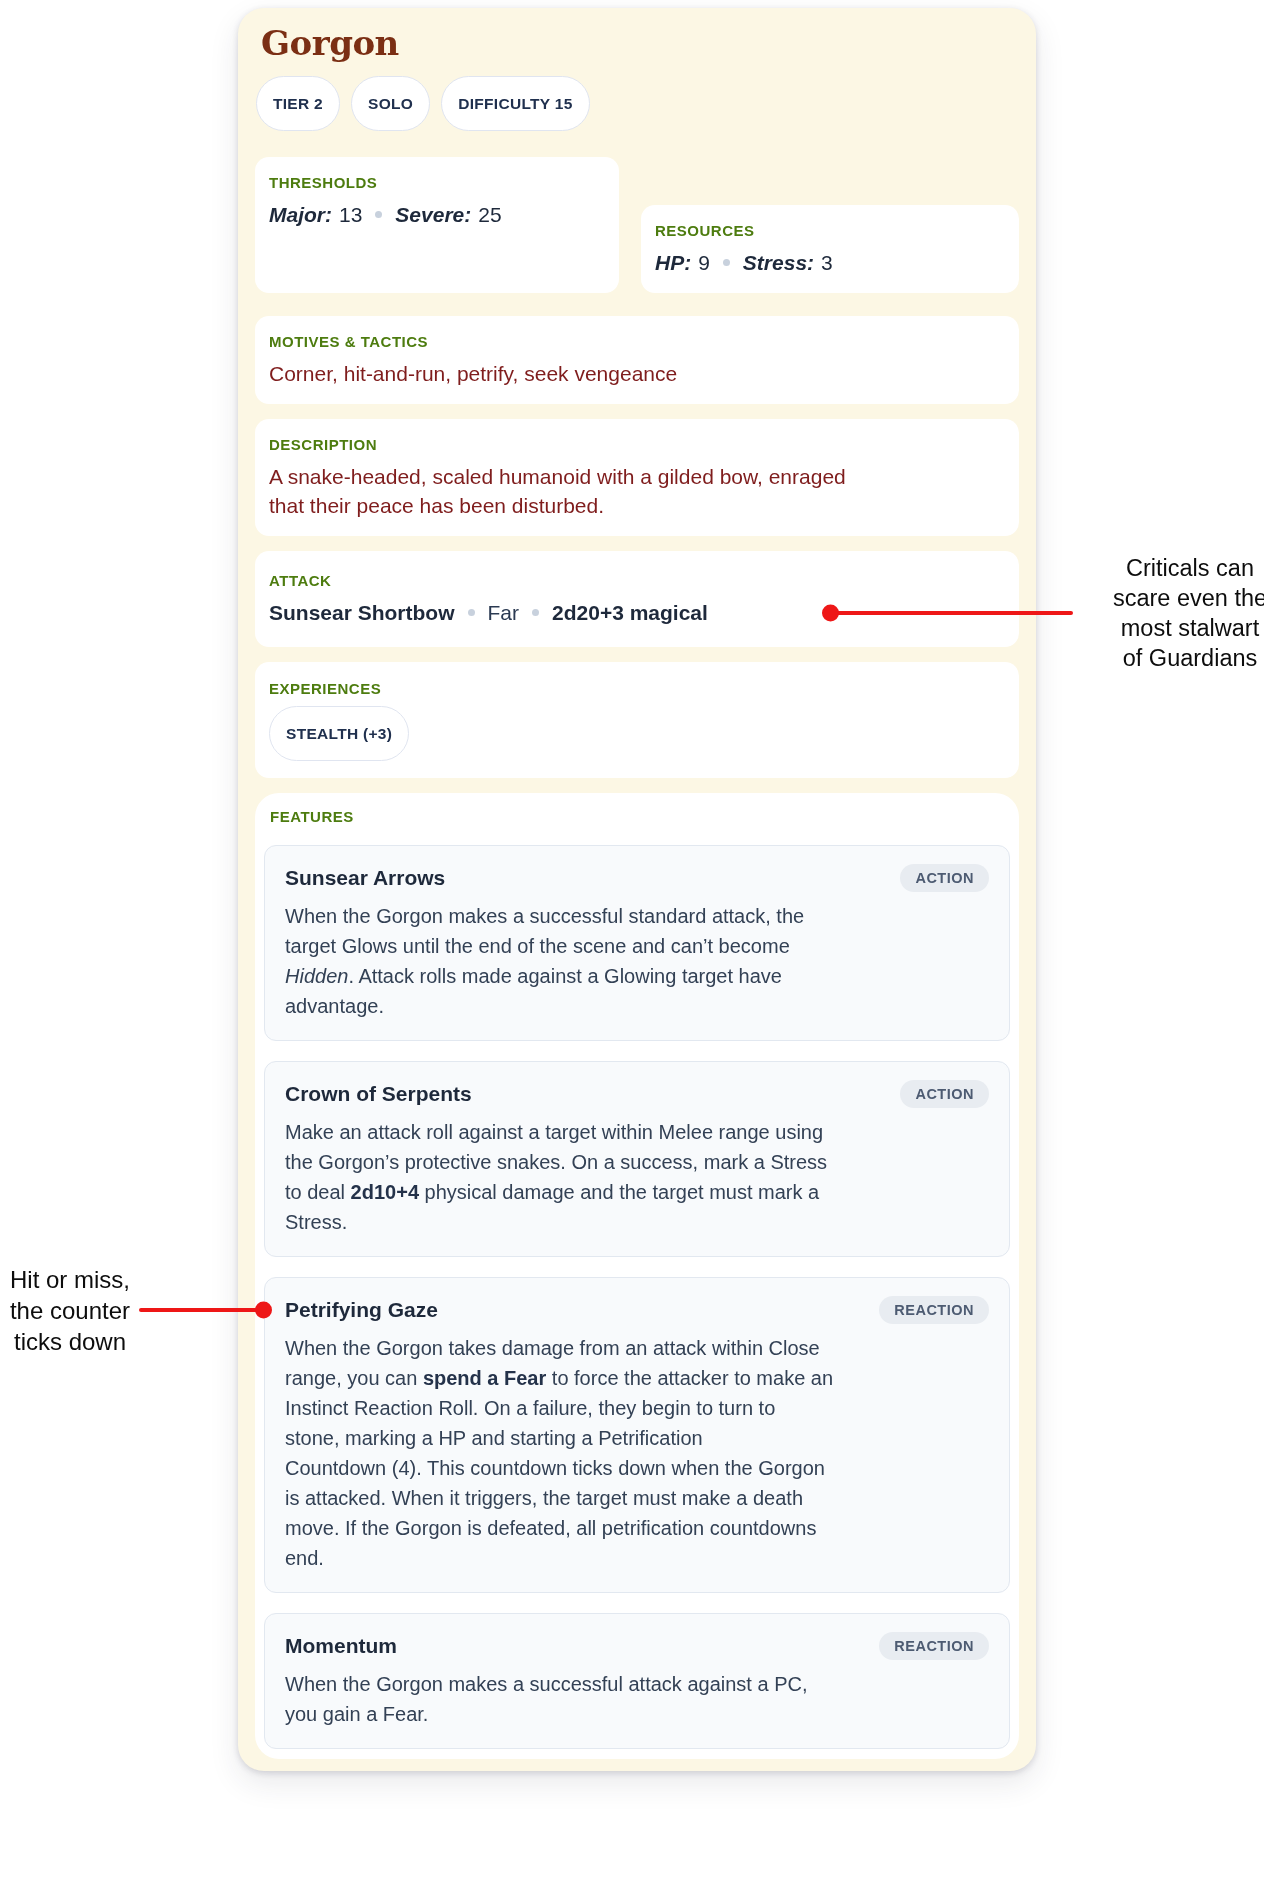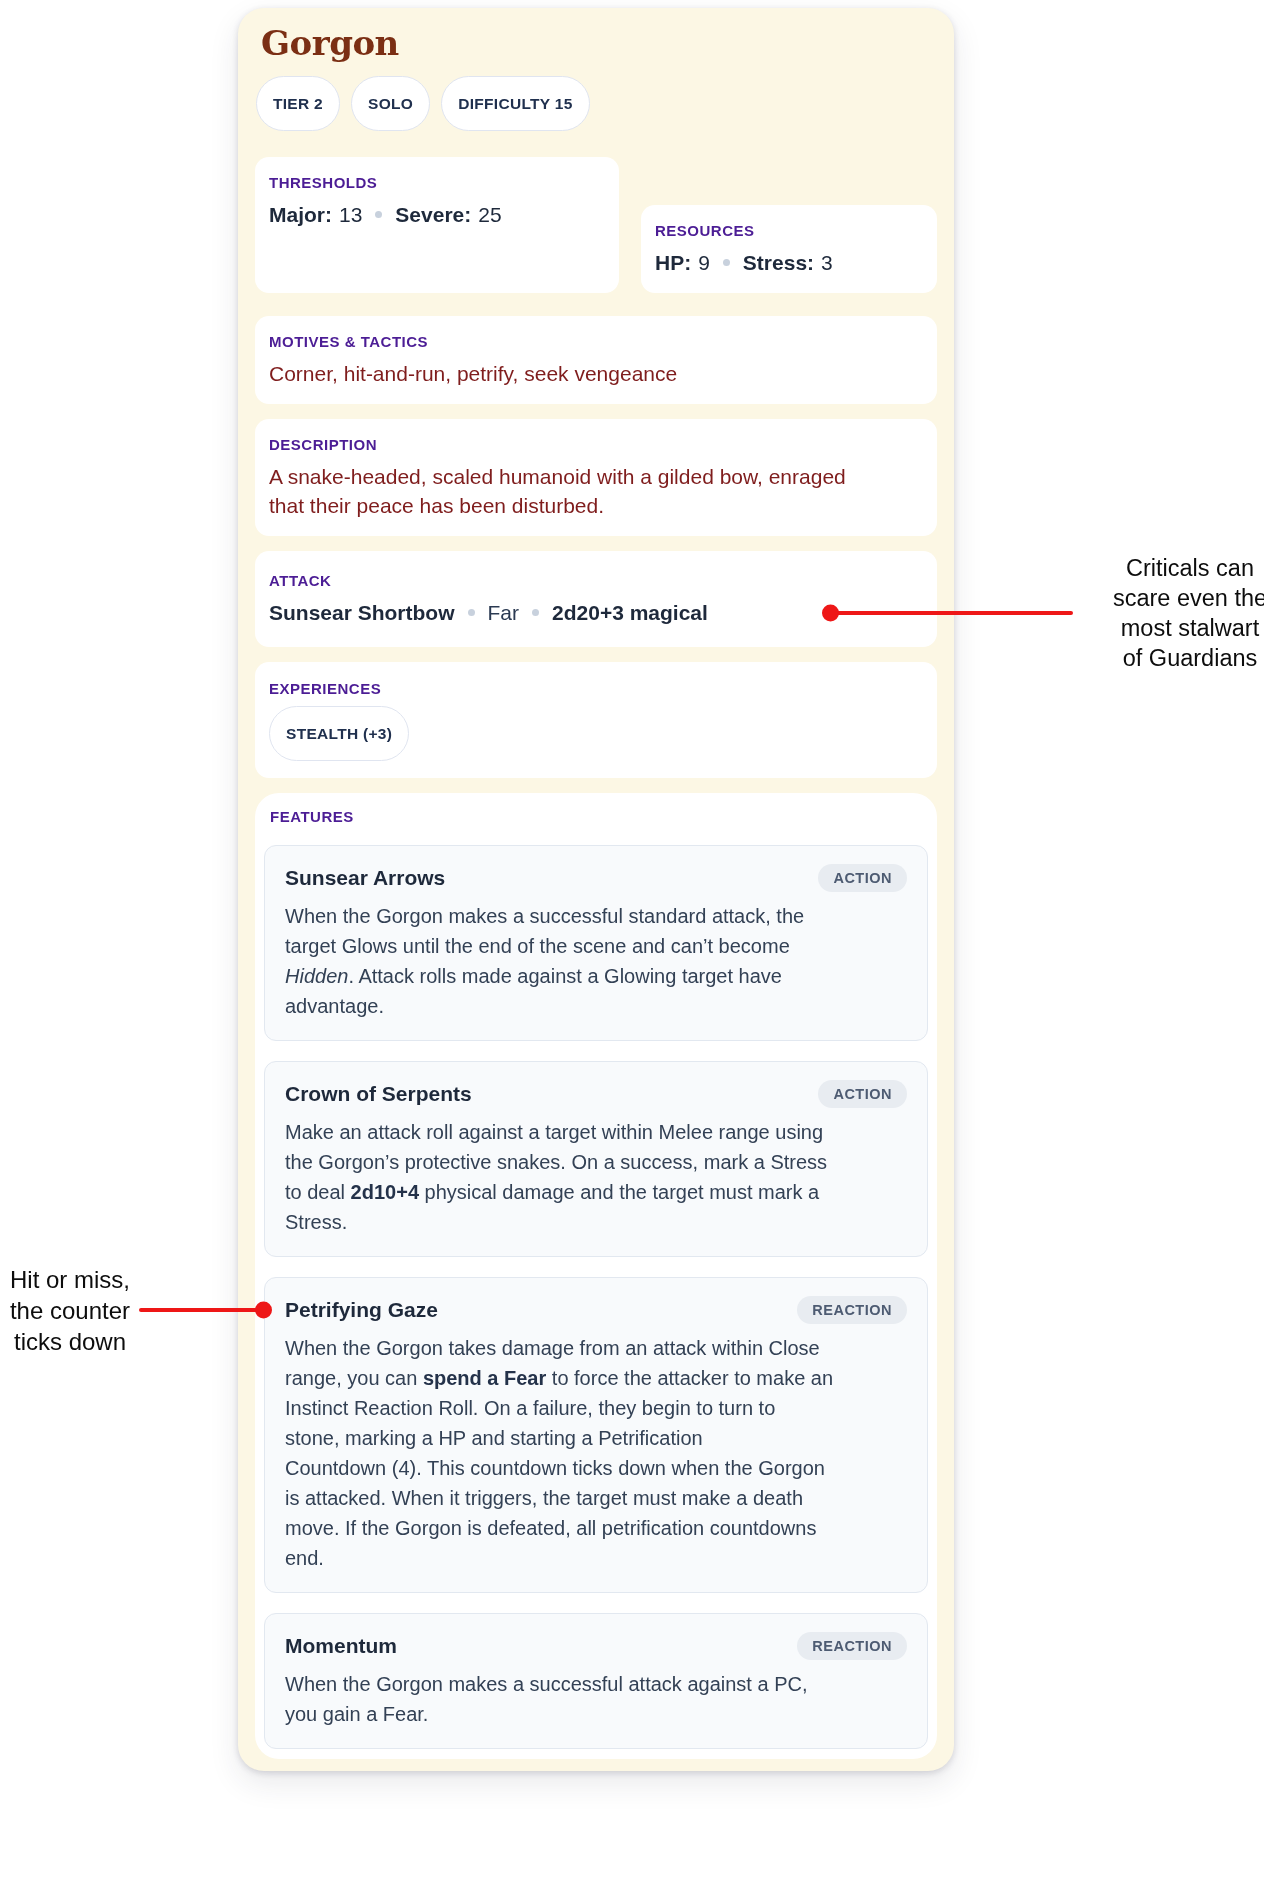--- a/index.html
+++ b/index.html
@@ -7,21 +7,21 @@
   body {
     position:relative;
     background:#ffffff;
     font-family:"Liberation Sans", sans-serif;
     color:#1E293B;
     overflow:hidden;
   }
 
   
   .sheet {
-    position:absolute; left:238px; top:8px; width:716px;
+    position:absolute; left:238px; top:8px; width:798px;
     background:#FCF7E4;
     border-radius:26px;
     padding:14px 17px 12px;
     box-shadow:0 2px 6px rgba(40,40,60,.16), 0 12px 30px rgba(40,40,60,.10);
   }
 
   .title {
     font-family:"DejaVu Serif", serif;
     font-weight:700;
     font-size:34px;
@@ -39,29 +39,29 @@
     border-radius:999px;
     padding:17px 16px;
     font-size:15.5px; font-weight:700; letter-spacing:.3px;
     color:#20304E; line-height:19px;
     white-space:nowrap;
   }
 
   .panel { background:#ffffff; border-radius:14px; padding:16px 14px; }
   .label {
     font-size:15px; font-weight:700; letter-spacing:.5px;
-    color:#4c1d95; line-height:19px; margin-bottom:8px;
+    color:#4d7c0f; line-height:19px; margin-bottom:8px;
   }
 
   .stats-row { display:flex; gap:22px; margin-bottom:23px; }
   .stats-row .panel.thresholds { flex:0 0 364px; }
   .stats-row .panel.resources  { flex:1;margin-top:48px; }
 
   .value-row { display:flex; align-items:center; font-size:21px; line-height:29px; color:#1E293B; position:relative; }
-  .stat-label { font-weight:700; }
+  .stat-label { font-weight:700;font-style:italic; }
   .stat-value { margin-left:7px; }
   .plain { color:#2B3A52; }
   .bold { font-weight:700; }
   .dot { width:7px; height:7px; border-radius:50%; background:#C8D1DD; display:inline-block; margin:0 13px; flex:none; }
 
   .section { margin-bottom:15px; }
   .section-text {
     font-size:21px; line-height:29px; color:#7f1d1d;
     white-space:pre-line;
   }

